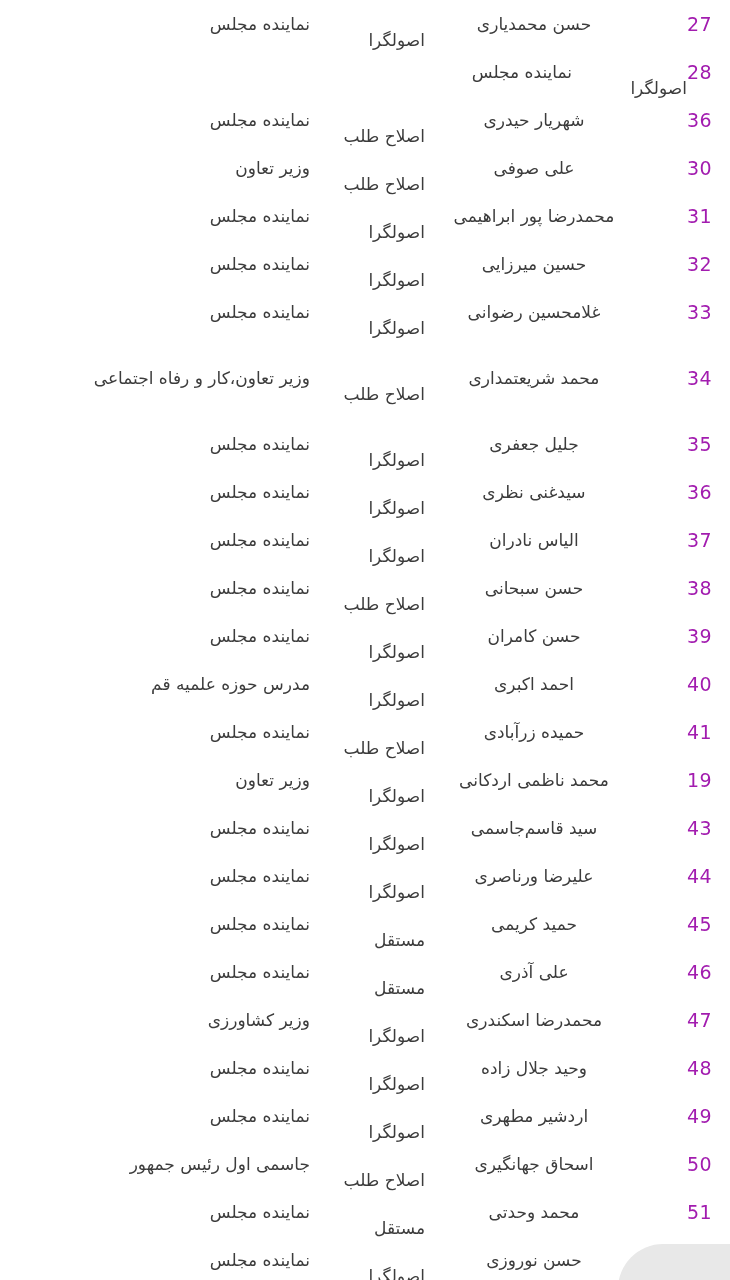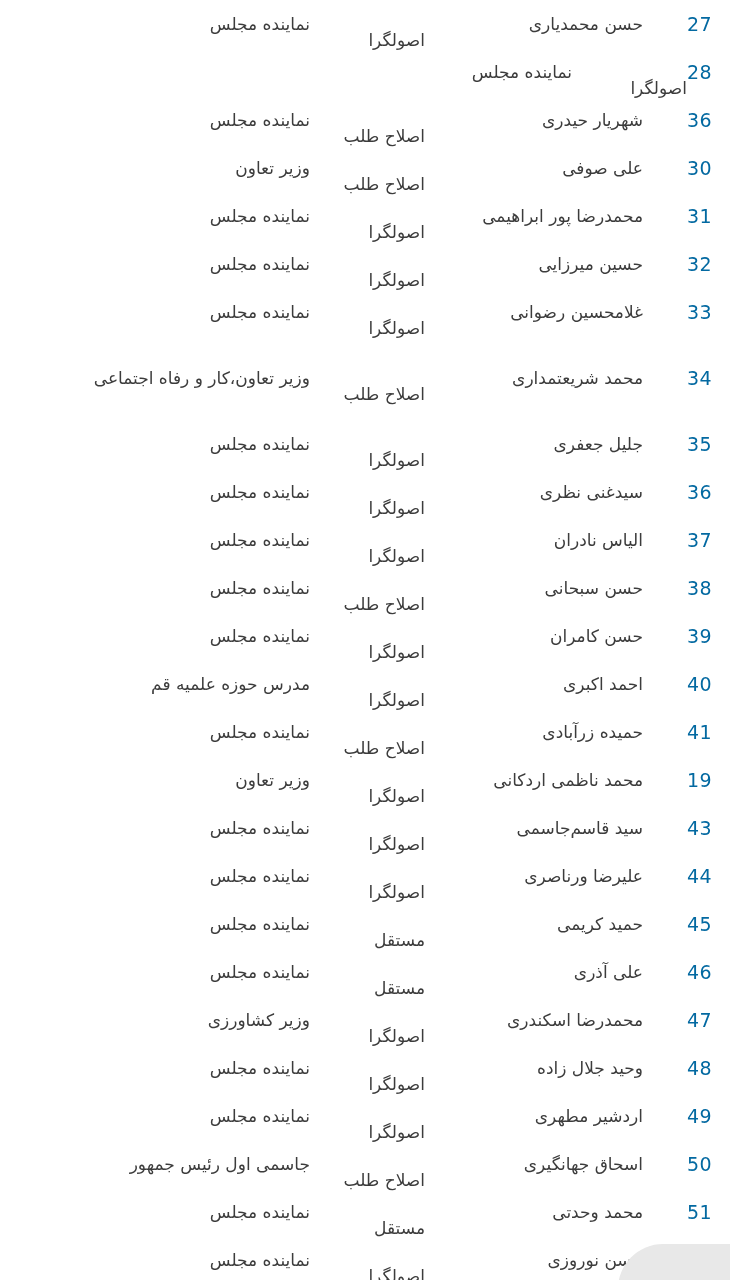--- a/index.html
+++ b/index.html
@@ -28,27 +28,27 @@
     padding-left: 28px;
     color: #3c3c3c;
   }
   .row.tall { height: 84px; }
   .cell { font-size: 17px; }
   .cell.num {
     flex: 0 0 26px;
     font-size: 19px;
     text-align: left;   
     direction: ltr;
-    color: #0369a1;
+    color: #a21caf;
     letter-spacing: 0.5px;
   }
   .cell.name {
     flex: 0 0 218px;
     margin-inline-start: 44px;
-    text-align: right;
+    text-align: center;
     white-space: nowrap;
     overflow: visible;
   }
   .cell.party {
     flex: 0 0 115px;
     text-align: right;
     white-space: nowrap;
     margin-top: 31px;
   }
   .cell.role {

